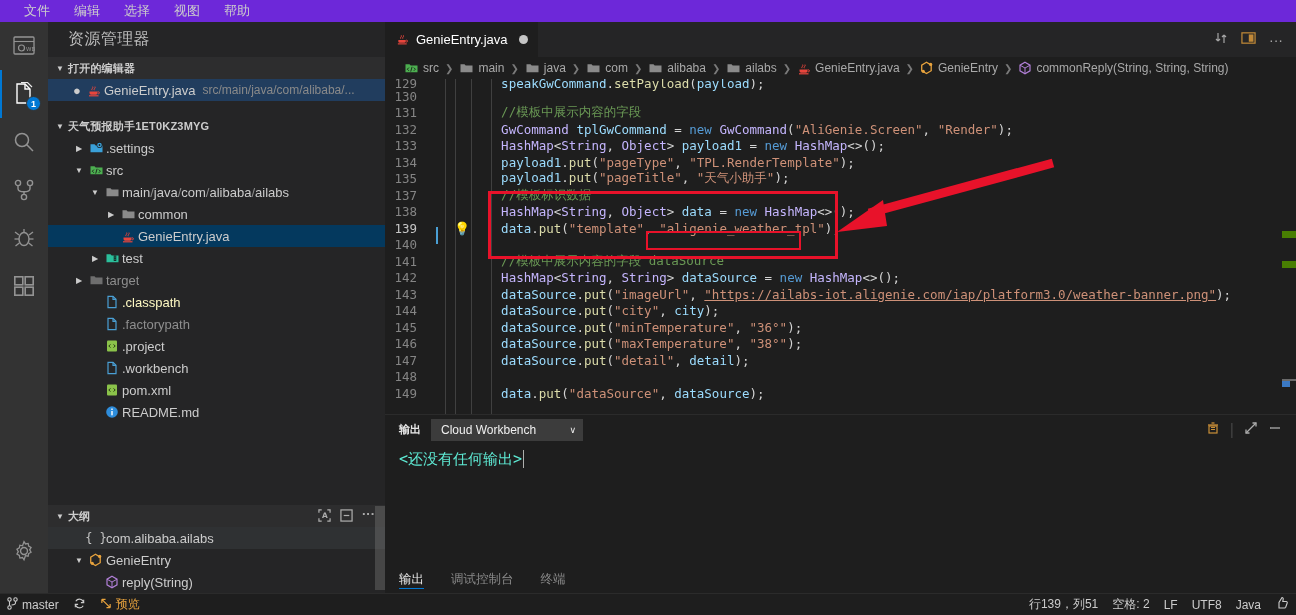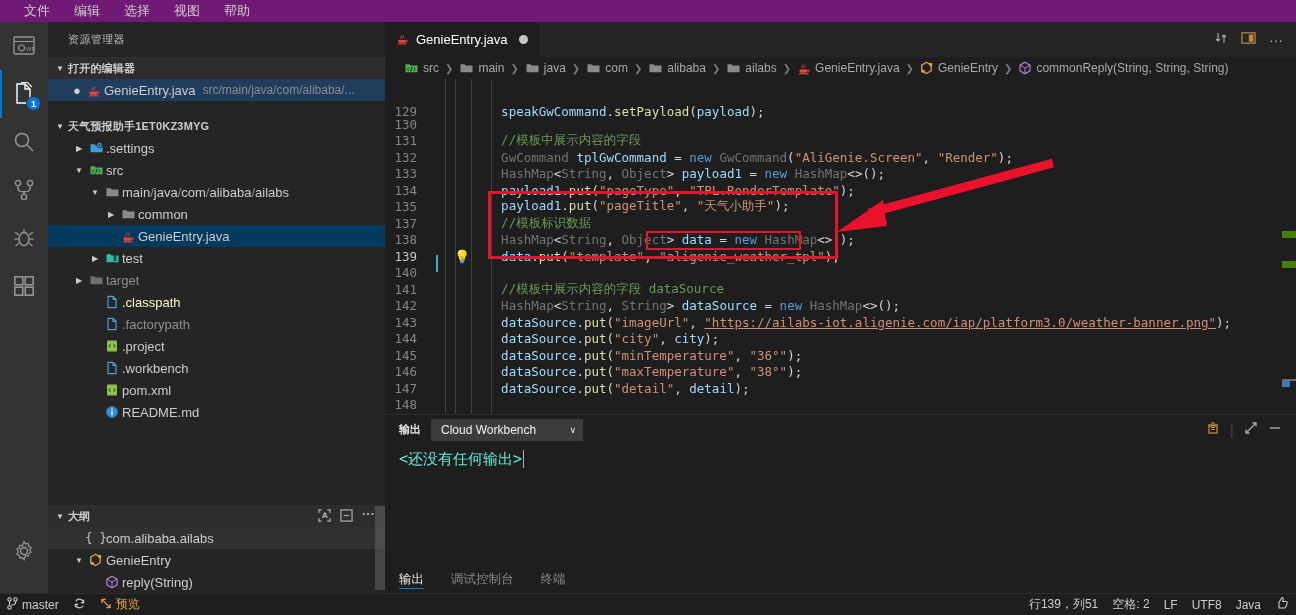--- a/index.html
+++ b/index.html
@@ -7,21 +7,21 @@
     width: 1296px; height: 615px;
     background: #1e1e1e;
     font-family: "Liberation Sans", "DejaVu Sans", sans-serif;
     color: #cccccc;
     overflow: hidden;
   }
   .app { position: relative; width: 1296px; height: 615px; display: flex; flex-direction: column; }
 
   
   .menubar {
-    height: 22px; background: #701a75; display: flex; align-items: center;
+    height: 22px; background: #6d28d9; display: flex; align-items: center;
     padding-left: 12px; flex: 0 0 22px; font-size: 13px; color: #cccccc;
   }
   .menubar .mi { padding: 0 12px; line-height: 22px; cursor: default; }
 
   
   .middle { flex: 1 1 auto; display: flex; min-height: 0; }
 
   
   .activitybar {
     width: 48px; background: #333333; display: flex; flex-direction: column;
@@ -44,21 +44,21 @@
   }
   .ab-spacer { flex: 1 1 auto; }
 
   
   .sidebar {
     width: 337px; background: #252526; flex: 0 0 337px; display: flex; flex-direction: column;
     font-size: 12.5px; position: relative;
   }
   .sb-title {
     height: 35px; display: flex; align-items: center; padding: 0 8px 0 20px;
-    font-size: 11px; letter-spacing: .4px; color: #bbbbbb; flex: 0 0 35px; text-align: right;
+    font-size: 16px; letter-spacing: .4px; color: #bbbbbb; flex: 0 0 35px; text-align: right;
   }
   .section-header {
     height: 22px; display: flex; align-items: center; font-size: 11px; font-weight: 700;
     color: #cccccc; padding-left: 4px; letter-spacing: .2px;
   }
   .section-header.shaded { background: #2d2d2e; }
   .twisty {
     width: 16px; text-align: center; font-size: 8px; color: #cccccc; flex: 0 0 16px;
     display:inline-block;
   }
@@ -102,35 +102,35 @@
   .tab-actions { display: flex; align-items: center; gap: 13px; padding: 0 13px 0 6px; background:#252526; opacity:.8; }
 
   .breadcrumbs {
     height: 22px; background: #1e1e1e; display: flex; align-items: center;
     font-size: 12px; color: #a9a9a9; padding-left: 19px; gap: 4px; flex: 0 0 22px;
   }
   .bc { display: flex; align-items: center; gap: 4px; }
   .bc-sep { color: #7a7a7a; font-size: 10px; padding: 0 2px; }
 
   .codearea { position: relative; flex: 1 1 auto; overflow: hidden; background:#1e1e1e; }
-  .codeflow { position: relative; margin-top: 28px; }
+  .codeflow { position: relative; }
   .coderow { height: 16.5px; display: flex; align-items: center; font-family: "DejaVu Sans Mono","Liberation Mono", monospace; font-size: 12.5px; white-space: pre; }
   .lnum {
     width: 44px; flex: 0 0 44px; text-align: right; padding-right: 12px; color: #858585; font-size: 12.5px;
     font-family: "DejaVu Sans Mono","Liberation Mono", monospace;
   }
   .lnum.cur { color: #c6c6c6; }
   .gutter2 { width: 24px; flex: 0 0 24px; position: relative; }
   .gutter3 { width: 18px; flex: 0 0 18px; position: relative; text-align:center; }
   .codetext { flex: 1 1 auto; }
   .fold-bar { position: absolute; left: 0; top: 0; bottom: 0; width: 1px; background: #404040; }
 
   
   .t-cmt { color: #6A9955; }
-  .t-type { color: #737373; }
+  .t-type { color: #c4b5fd; }
   .t-var { color: #9CDCFE; }
   .t-key { color: #569CD6; }
   .t-str { color: #CE9178; }
   .t-fn  { color: #DCDCAA; }
   .t-pl  { color: #d4d4d4; }
   .url-underline { text-decoration: underline; text-decoration-color:#CE9178; }
   .bulb { color: #ffcc00; font-size: 13px; }
   .scroll-track { position: absolute; right: 0; top: 0; bottom: 0; width: 14px; background: transparent; }
   .ovr-line { position: absolute; right: 0; width: 14px; height: 3px; }
 

